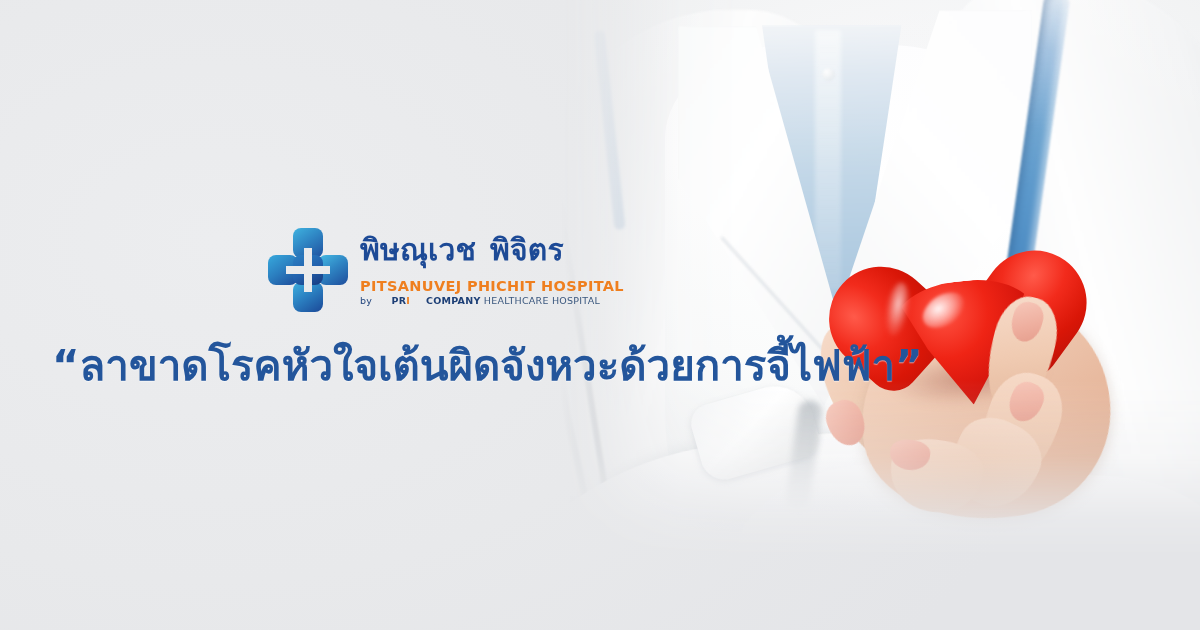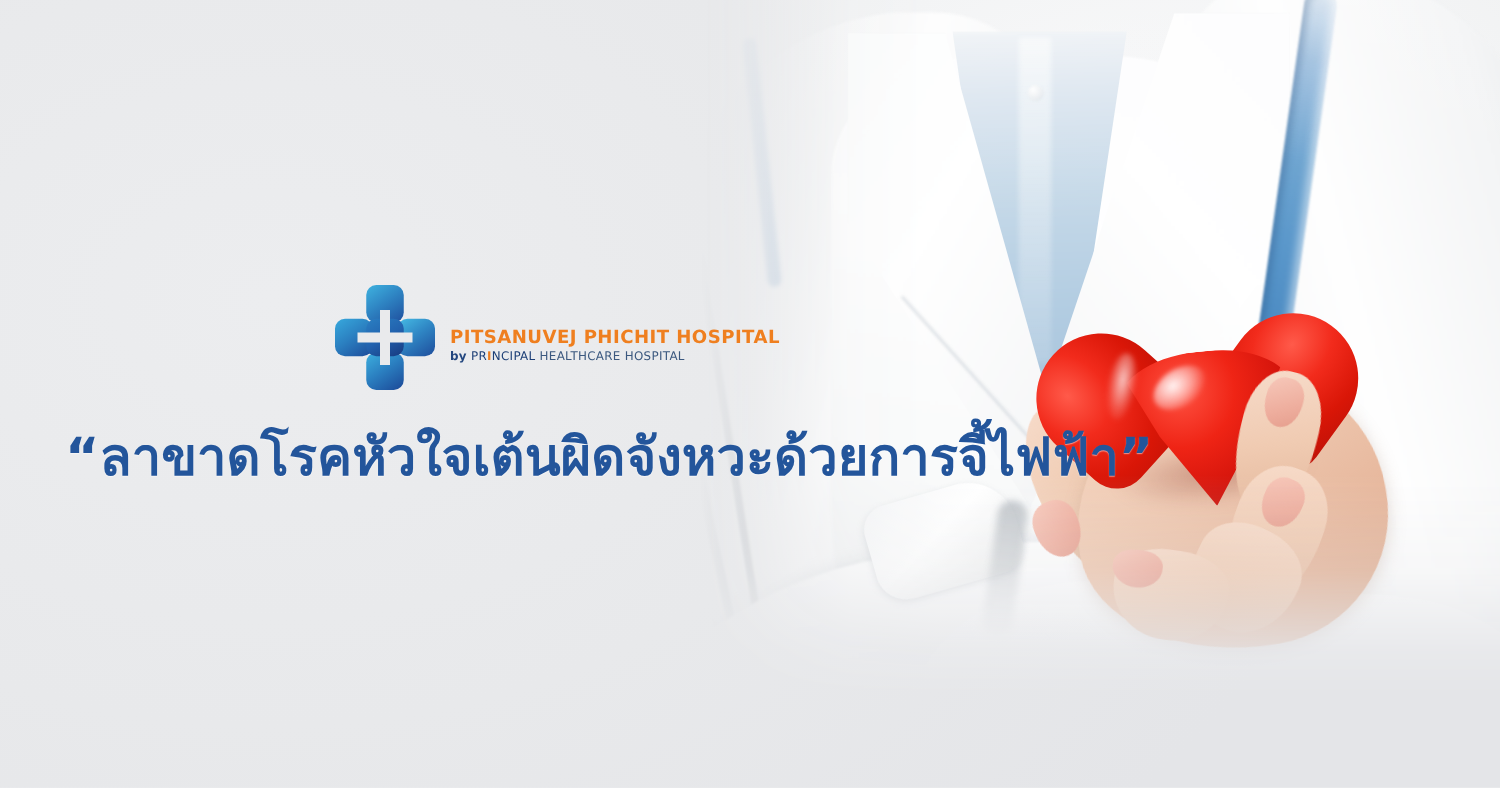--- a/index.html
+++ b/index.html
@@ -399,22 +399,22 @@
   }
   .lt-main .gap{ display:inline-block; width:14px; }
   .lt-en{
     font-size:14.5px; font-weight:700; color:#ef7f1f;
     letter-spacing:.35px; margin-top:13px; white-space:nowrap;
   }
   .lt-by{
     font-size:9.5px; letter-spacing:.25px; margin-top:3px;
     color:#2b4c86; white-space:nowrap;
   }
-  .lt-by .by{ font-weight:700; color:#24477f; }
-  .lt-by .principal{ font-weight:400; color:#1d3f76; }
+  .lt-by .by{ font-weight:400; color:#24477f; }
+  .lt-by .principal{ font-weight:700; color:#1d3f76;margin-left:16px; }
   .lt-by .dot-i{ color:#ef7f1f; font-weight:700; }
   .lt-by .rest{ font-weight:400; color:#3b587f; }
 
   
   #headline{
     position:absolute; left:52px; top:332px;
     width:790px;
     font-size:42px; font-weight:700;
     color:#23559b;
     letter-spacing:0px;
@@ -494,20 +494,21 @@
     <div class="logo-mark">
       <span class="sq top"></span>
       <span class="sq left"></span>
       <span class="sq right"></span>
       <span class="sq bottom"></span>
       <span class="sq center"></span>
       <span class="cross-cut"></span>
     </div>
 
     <div class="logo-text">
+      <span class="lt-main"><span>พิษณุเวช</span><span class="gap"></span><span>พิจิตร</span></span>
       <span class="lt-en">PITSANUVEJ PHICHIT HOSPITAL</span>
-      <span class="lt-by"><span class="by">by</span>&nbsp;<span class="principal">PR</span><span class="dot-i">I</span><span class="principal">NCIPAL</span>&nbsp;<span class="rest">HEALTHCARE HOSPITAL</span></span>
+      <span class="lt-by"><span class="by">by</span>&nbsp;<span class="principal">PR</span><span class="dot-i">I</span><span class="principal">COMPANY</span>&nbsp;<span class="rest">HEALTHCARE HOSPITAL</span></span>
     </div>
   </div>
 
   <div id="headline">“ลาขาดโรคหัวใจเต้นผิดจังหวะด้วยการจี้ไฟฟ้า”</div>
 
 </div>
 
 </body></html>

